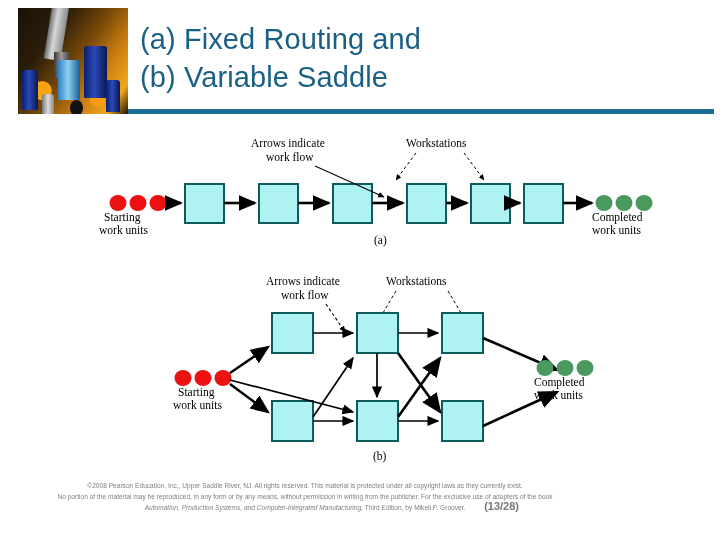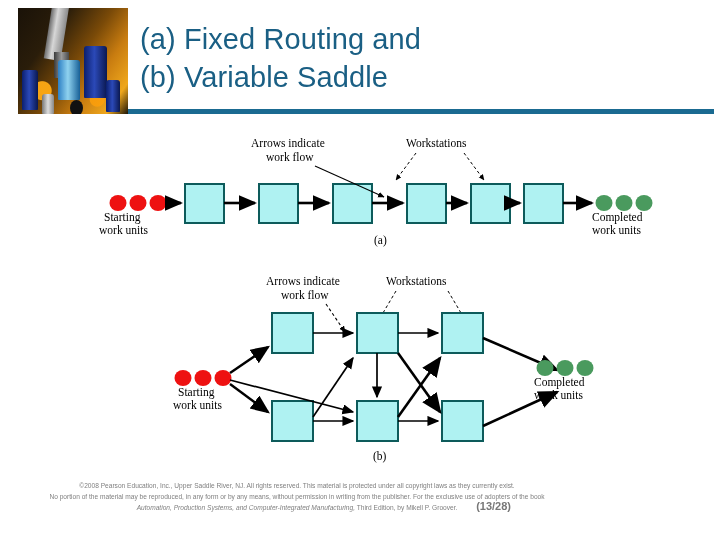--- a/index.html
+++ b/index.html
@@ -39,21 +39,21 @@
   }
   #header-rule{
     position:absolute;left:128px;top:109px;width:586px;height:5px;
     background:#1a6a91;
   }
   
   #diagram{position:absolute;left:0;top:120px;width:720px;height:355px;}
   svg{display:block;}
   .dtext{font-family:"Liberation Serif", serif;font-size:11.5px;fill:#000;}
   
-  #footer{position:absolute;left:1px;top:480px;width:592px;height:60px;}
+  #footer{position:absolute;left:9px;top:480px;width:592px;height:60px;}
   .fline{
     text-align:center;color:#808080;font-size:6.6px;line-height:11px;
     font-family:"Liberation Sans", sans-serif;white-space:nowrap;
   }
   #fline3{position:relative;}
   #booktitle{font-style:italic;}
   #pagenum{
     position:absolute;right:82px;top:20px;
     color:#777;font-size:11px;font-weight:bold;
     font-family:"Liberation Sans", sans-serif;

